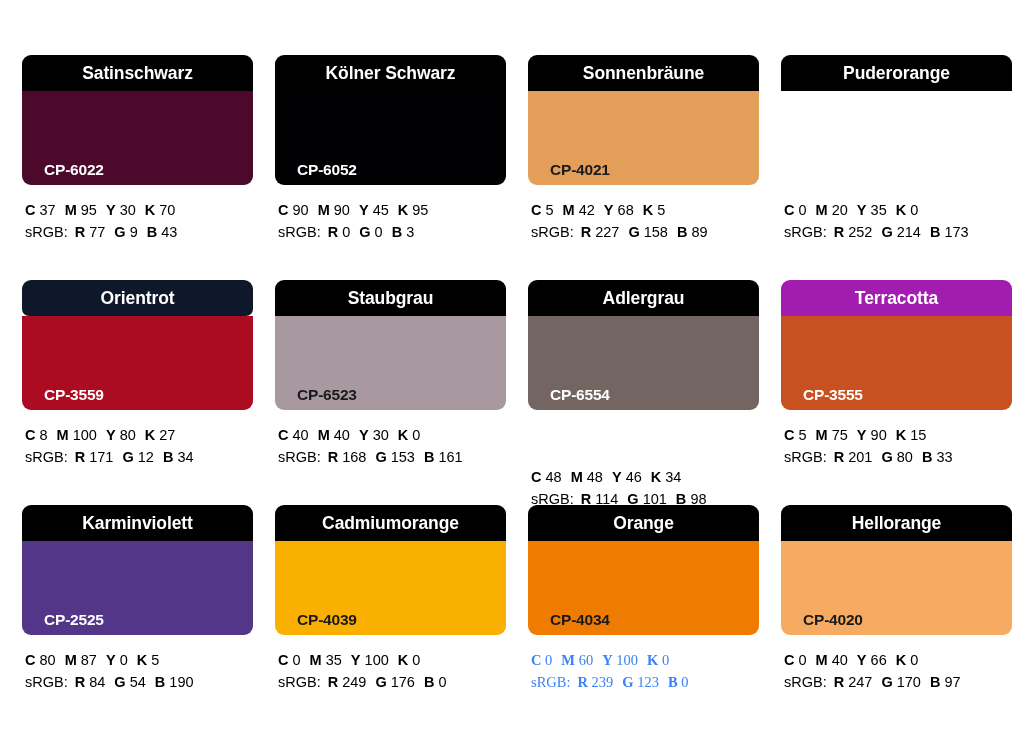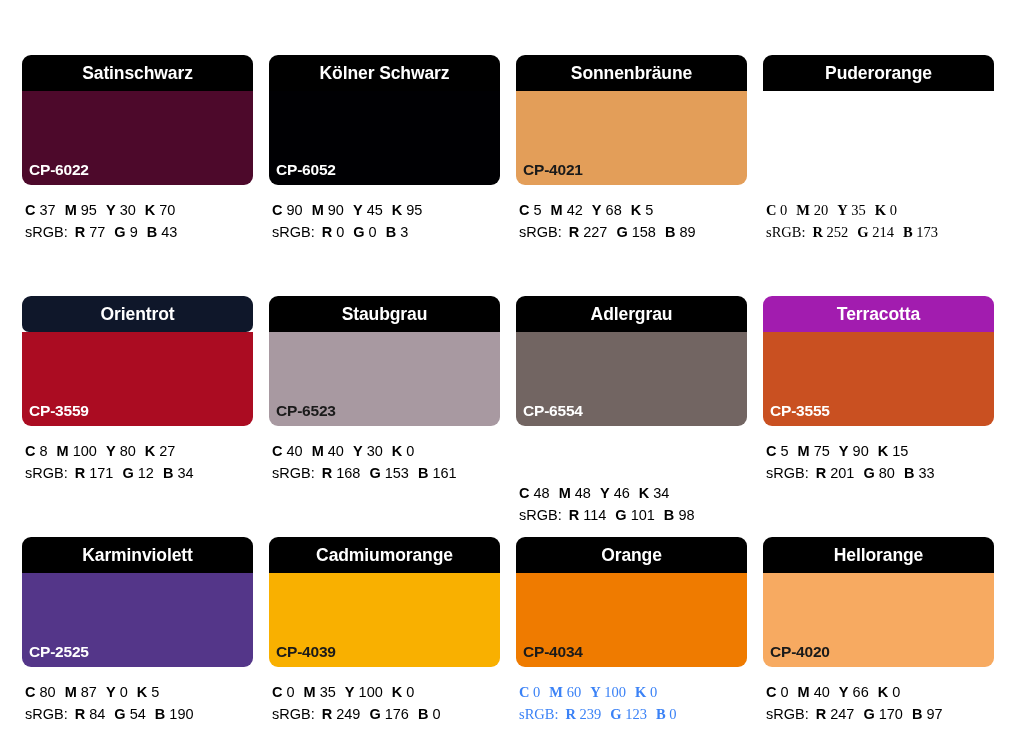--- a/index.html
+++ b/index.html
@@ -20,21 +20,20 @@
     width: 1030px;
     height: 580px;
     padding: 55px 0 0 22px;
     box-sizing: border-box;
     display: grid;
     grid-template-columns: repeat(4, 231px);
     grid-template-rows: repeat(3, 225px);
     column-gap: 22px;
     row-gap: 0px;
     align-content: start;
-    gap: 16px;
   }
 
   .swatch-card {
     width: 231px;
     position: relative;
   }
 
   .card-body {
     width: 231px;
     height: 130px;
@@ -58,21 +57,21 @@
     flex: 0 0 36px;
   }
 
   .card-color {
     flex: 1 1 auto;
     position: relative;
   }
 
   .card-code {
     position: absolute;
-    left: 7px;
+    left: 22px;
     bottom: 8px;
     font-size: 15.5px;
     font-weight: bold;
     letter-spacing: -0.2px;
     line-height: 1;
   }
 
   .specs {
     padding: 14px 0 0 3px;
     font-size: 14.5px;
@@ -138,21 +137,21 @@
       </div>
       <div class="specs" style="color: rgb(0, 0, 0);">
         <div class="spec-line"><span class="pair"><span class="k">C</span> <span class="v">5</span></span><span class="pair"><span class="k">M</span> <span class="v">42</span></span><span class="pair"><span class="k">Y</span> <span class="v">68</span></span><span class="pair"><span class="k">K</span> <span class="v">5</span></span></div>
         <div class="spec-line"><span class="spec-prefix">sRGB:</span><span class="pair"><span class="k">R</span> <span class="v">227</span></span><span class="pair"><span class="k">G</span> <span class="v">158</span></span><span class="pair"><span class="k">B</span> <span class="v">89</span></span></div>
       </div>
     </div>
     <div class="swatch-card">
       <div class="card-body">
         <div class="card-header" style="background: rgb(0, 0, 0); color: rgb(255, 255, 255);">Puderorange</div>
       </div>
-      <div class="specs" style="color: rgb(0, 0, 0); font-family: Liberation Serif, serif;">
+      <div class="specs" style="color: rgb(0, 0, 0);">
         <div class="spec-line"><span class="pair"><span class="k">C</span> <span class="v">0</span></span><span class="pair"><span class="k">M</span> <span class="v">20</span></span><span class="pair"><span class="k">Y</span> <span class="v">35</span></span><span class="pair"><span class="k">K</span> <span class="v">0</span></span></div>
         <div class="spec-line"><span class="spec-prefix">sRGB:</span><span class="pair"><span class="k">R</span> <span class="v">252</span></span><span class="pair"><span class="k">G</span> <span class="v">214</span></span><span class="pair"><span class="k">B</span> <span class="v">173</span></span></div>
       </div>
     </div>
     <div class="swatch-card">
       <div class="card-body">
         <div class="card-header" style="background: #0f172a; color: rgb(255, 255, 255); border-radius: 7px;">Orientrot</div>
         <div class="card-color" style="background: rgb(171, 12, 34);">
           <div class="card-code" style="color: rgb(255, 255, 255);">CP-3559</div>
         </div>

